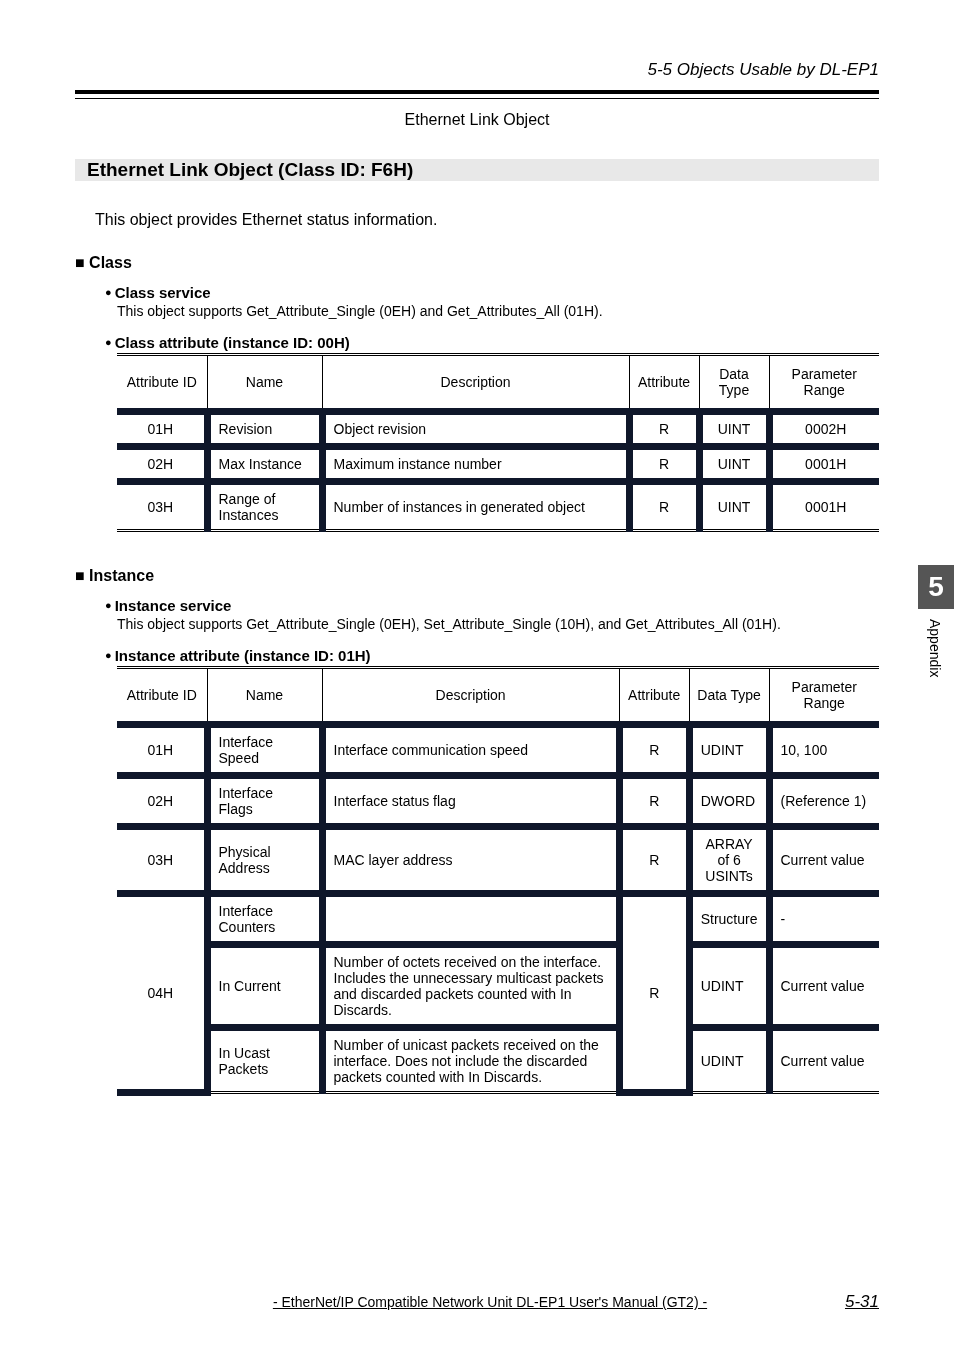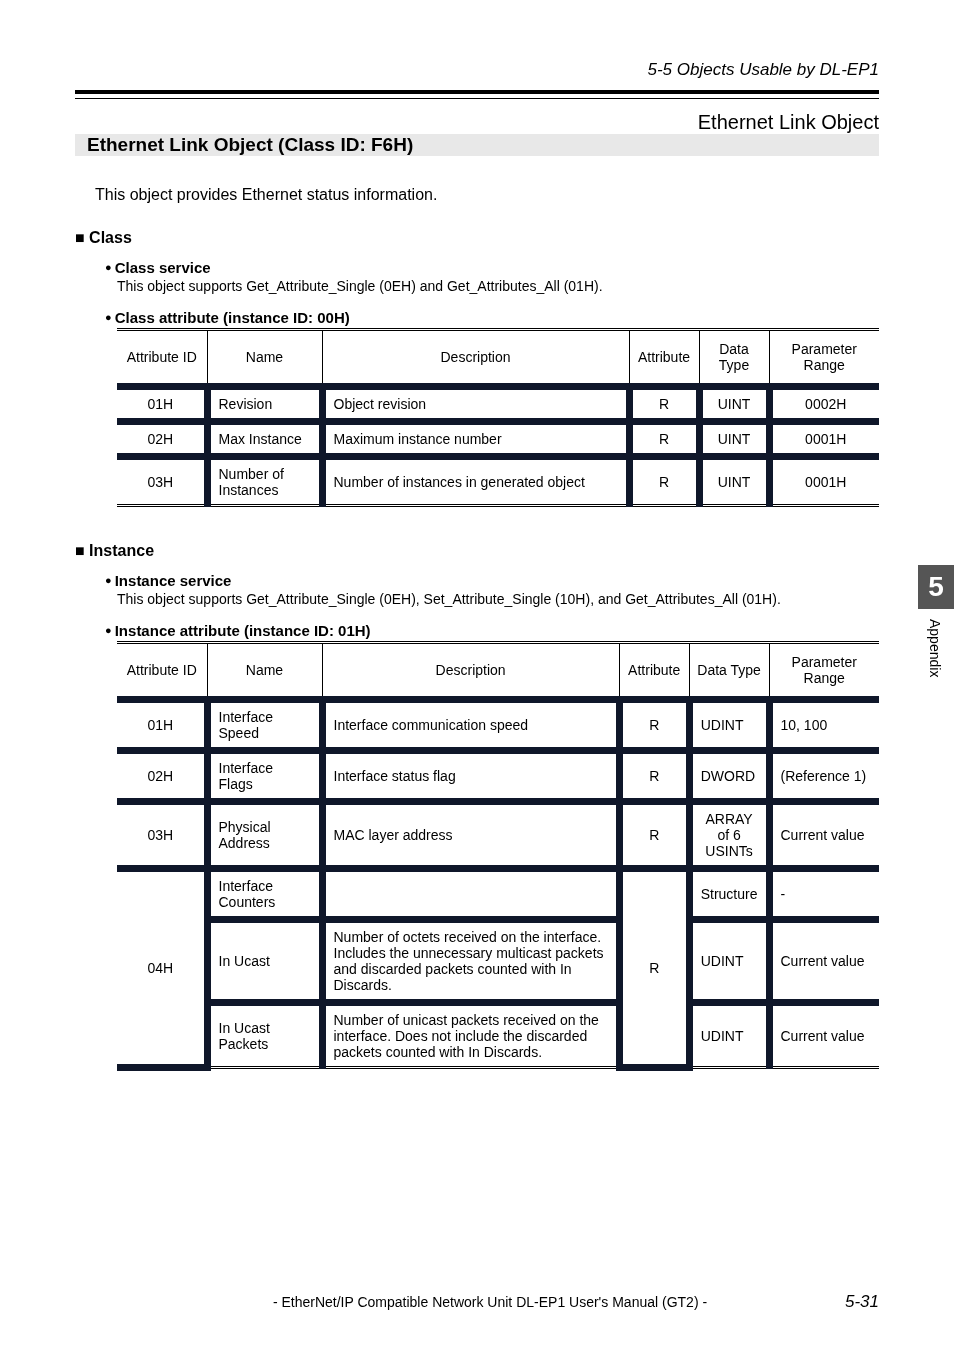--- a/index.html
+++ b/index.html
@@ -22,23 +22,24 @@
       font-size: 17px;
       margin-bottom: 10px;
     }
     .header-divider {
       border-top: 4px solid #000;
       border-bottom: 1px solid #000;
       padding: 2px 0;
       margin-bottom: 3px;
     }
     .subheader {
-      text-align: right;
-      font-size: 20px;
+      text-align: center;
+      font-size: 16px;
       margin-top: 12px;
+      margin-bottom: 30px;
     }
     .title-box {
       background: #e8e8e8;
       padding: 0 12px;
       font-size: 19px;
       font-weight: bold;
       margin-bottom: 30px;
     }
     .intro-text {
       font-size: 16px;
@@ -128,20 +129,21 @@
       height: 90px;
     }
     .footer {
       position: absolute;
       bottom: 40px;
       left: 75px;
       right: 75px;
       display: flex;
       align-items: baseline;
       font-size: 14px;
+      text-decoration: underline;
     }
     .footer-center {
       text-align: center;
       flex: 1;
     }
     .footer-page {
       font-style: italic;
       font-size: 17px;
     }
   </style>
@@ -182,21 +184,21 @@
   <tr>
     <td class="center">02H</td>
     <td>Max Instance</td>
     <td>Maximum instance number</td>
     <td class="center">R</td>
     <td class="center">UINT</td>
     <td class="center">0001H</td>
   </tr>
   <tr>
     <td class="center">03H</td>
-    <td>Number of Instances</td>
+    <td>Range of Instances</td>
     <td>Number of instances in generated object</td>
     <td class="center">R</td>
     <td class="center">UINT</td>
     <td class="center">0001H</td>
   </tr>
 </tbody>
   </table>
 
 <div class="section-label">Instance</div>
 <div class="bullet-label">Instance service</div>
@@ -240,21 +242,21 @@
 
   <tr>
     <td class="center" rowspan="3">04H</td>
     <td>Interface Counters</td>
     <td></td>
     <td class="center" rowspan="3">R</td>
     <td>Structure</td>
     <td>-</td>
   </tr>
   <tr>
-    <td>In Ucast</td>
+    <td>In Current</td>
     <td>Number of octets received on the interface. Includes the unnecessary multicast packets and discarded packets counted with In Discards.</td>
     <td>UDINT</td>
     <td>Current value</td>
   </tr>
   <tr>
     <td>In Ucast Packets</td>
     <td>Number of unicast packets received on the interface. Does not include the discarded packets counted with In Discards.</td>
     <td>UDINT</td>
     <td>Current value</td>
   </tr>

